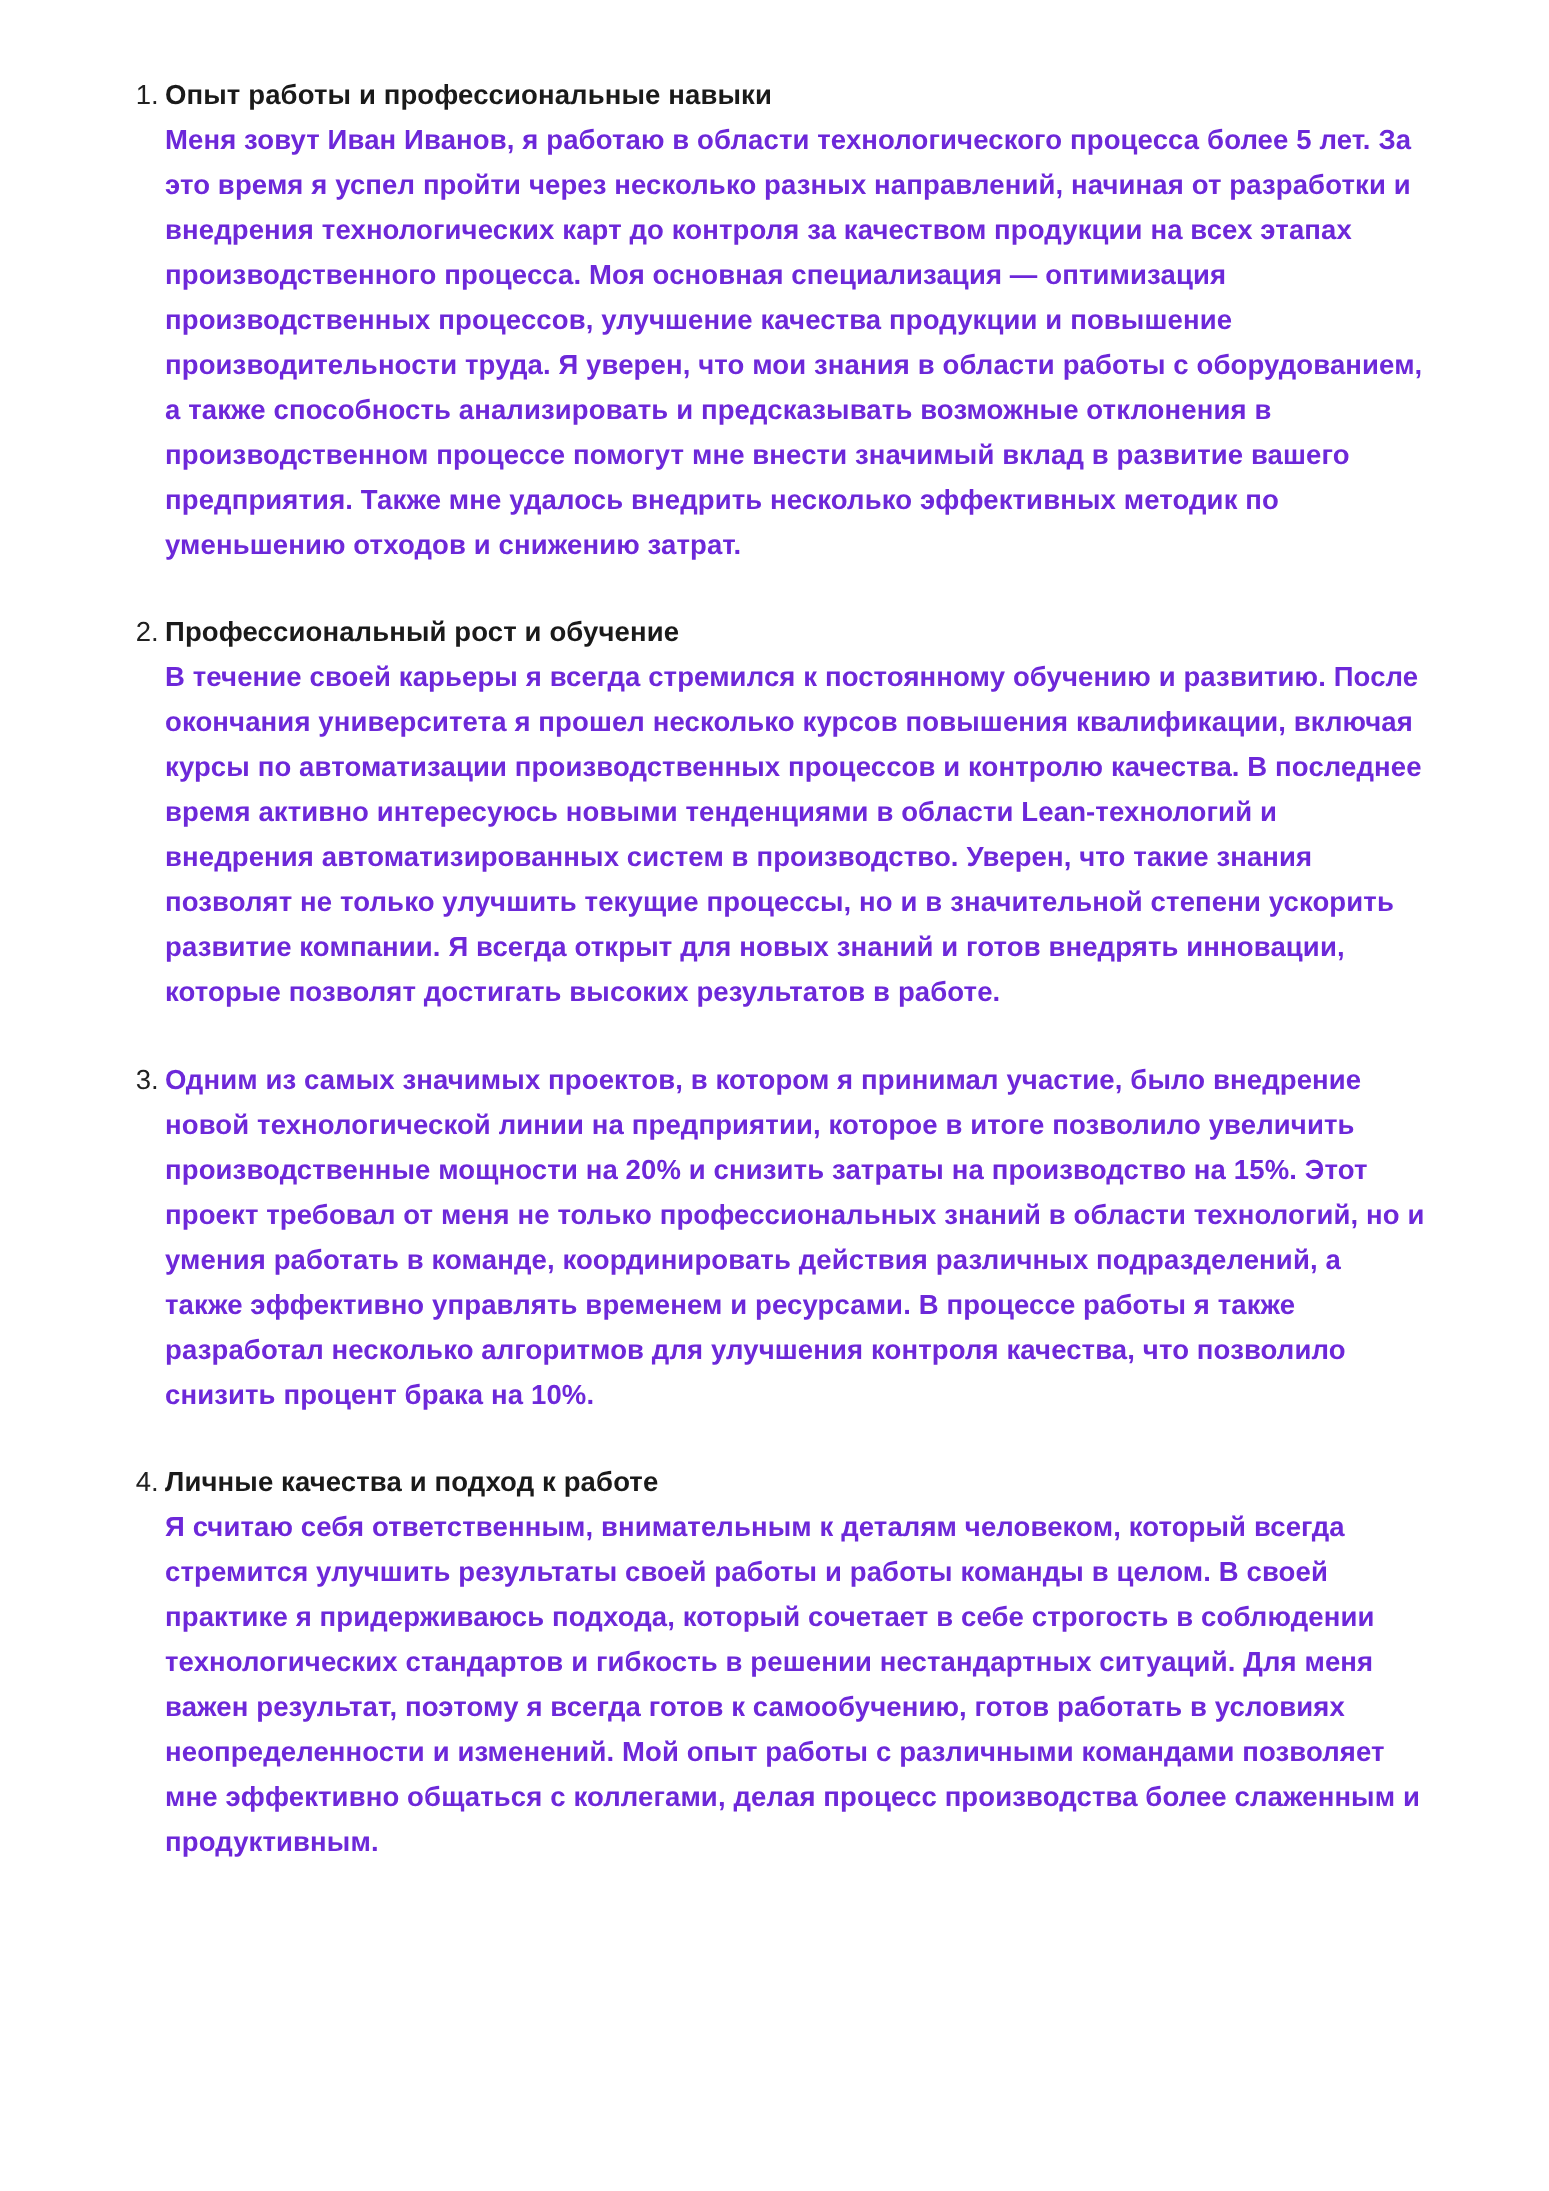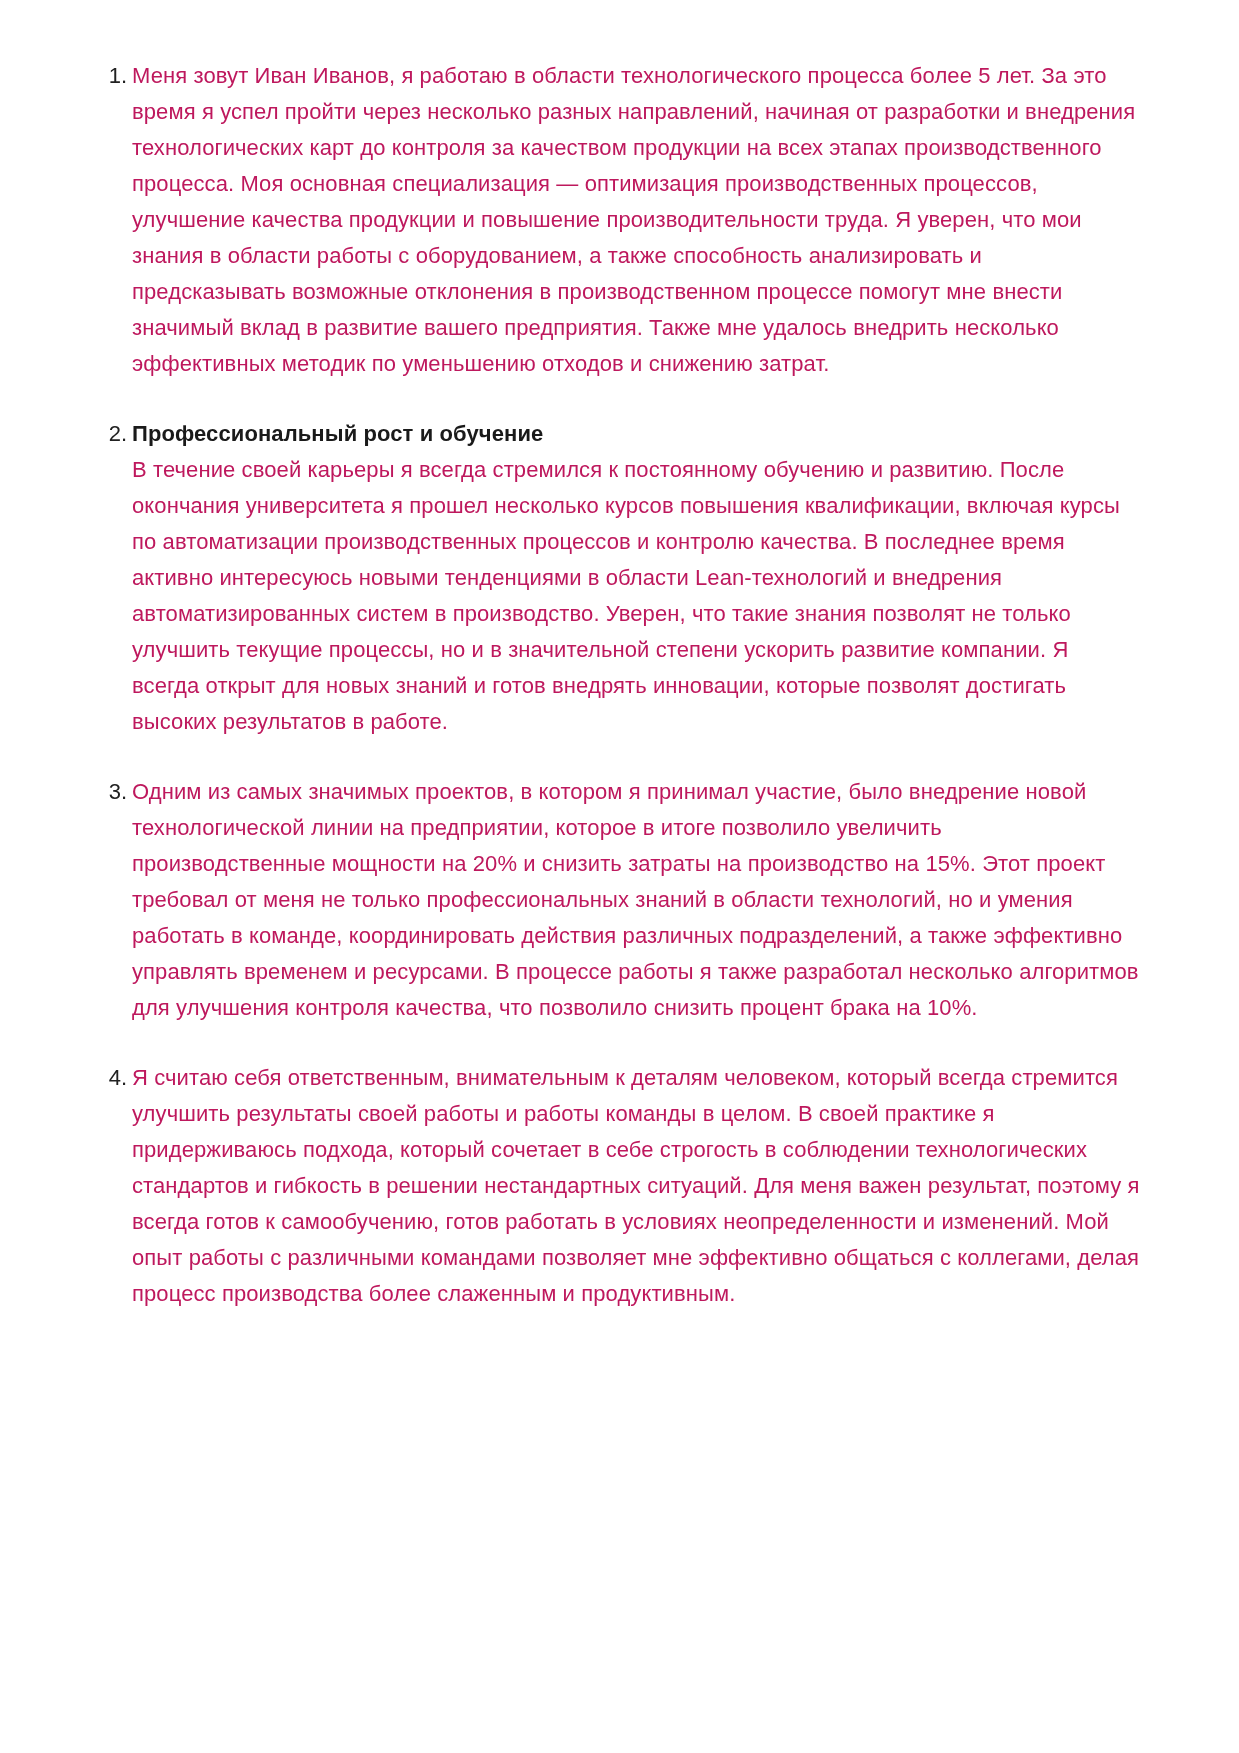--- a/index.html
+++ b/index.html
@@ -45,34 +45,35 @@
   .item-title {
     margin: 0;
     font-size: 22px;
     line-height: 36px;
     font-weight: 700;
     color: #1a1a1a;
     letter-spacing: 0.1px;
   }
   .item-text {
     margin: 0;
-    font-weight: 400;
-    color: #be185d;
+    font-weight: 700;
+    color: #6d28d9;
     letter-spacing: 0.1px;
   }
 </style>
 </head>
 <body>
 
 <div class="page">
   <div class="doc-list">
 
     <div class="doc-item">
       <div class="item-marker">1.</div>
       <div class="item-body">
+        <h3 class="item-title">Опыт работы и профессиональные навыки</h3>
         <p class="item-text">Меня зовут Иван Иванов, я работаю в области технологического процесса более 5 лет. За это время я успел пройти через несколько разных направлений, начиная от разработки и внедрения технологических карт до контроля за качеством продукции на всех этапах производственного процесса. Моя основная специализация — оптимизация производственных процессов, улучшение качества продукции и повышение производительности труда. Я уверен, что мои знания в области работы с оборудованием, а также способность анализировать и предсказывать возможные отклонения в производственном процессе помогут мне внести значимый вклад в развитие вашего предприятия. Также мне удалось внедрить несколько эффективных методик по уменьшению отходов и снижению затрат.</p>
       </div>
     </div>
 
     <div class="doc-item">
       <div class="item-marker">2.</div>
       <div class="item-body">
         <h3 class="item-title">Профессиональный рост и обучение</h3>
         <p class="item-text">В течение своей карьеры я всегда стремился к постоянному обучению и развитию. После окончания университета я прошел несколько курсов повышения квалификации, включая курсы по автоматизации производственных процессов и контролю качества. В последнее время активно интересуюсь новыми тенденциями в области Lean-технологий и внедрения автоматизированных систем в производство. Уверен, что такие знания позволят не только улучшить текущие процессы, но и в значительной степени ускорить развитие компании. Я всегда открыт для новых знаний и готов внедрять инновации, которые позволят достигать высоких результатов в работе.</p>
       </div>
@@ -81,18 +82,19 @@
     <div class="doc-item">
       <div class="item-marker">3.</div>
       <div class="item-body">
         <p class="item-text">Одним из самых значимых проектов, в котором я принимал участие, было внедрение новой технологической линии на предприятии, которое в итоге позволило увеличить производственные мощности на 20% и снизить затраты на производство на 15%. Этот проект требовал от меня не только профессиональных знаний в области технологий, но и умения работать в команде, координировать действия различных подразделений, а также эффективно управлять временем и ресурсами. В процессе работы я также разработал несколько алгоритмов для улучшения контроля качества, что позволило снизить процент брака на 10%.</p>
       </div>
     </div>
 
     <div class="doc-item">
       <div class="item-marker">4.</div>
       <div class="item-body">
+        <h3 class="item-title">Личные качества и подход к работе</h3>
         <p class="item-text">Я считаю себя ответственным, внимательным к деталям человеком, который всегда стремится улучшить результаты своей работы и работы команды в целом. В своей практике я придерживаюсь подхода, который сочетает в себе строгость в соблюдении технологических стандартов и гибкость в решении нестандартных ситуаций. Для меня важен результат, поэтому я всегда готов к самообучению, готов работать в условиях неопределенности и изменений. Мой опыт работы с различными командами позволяет мне эффективно общаться с коллегами, делая процесс производства более слаженным и продуктивным.</p>
       </div>
     </div>
 
   </div>
 </div>
 
 </body></html>

